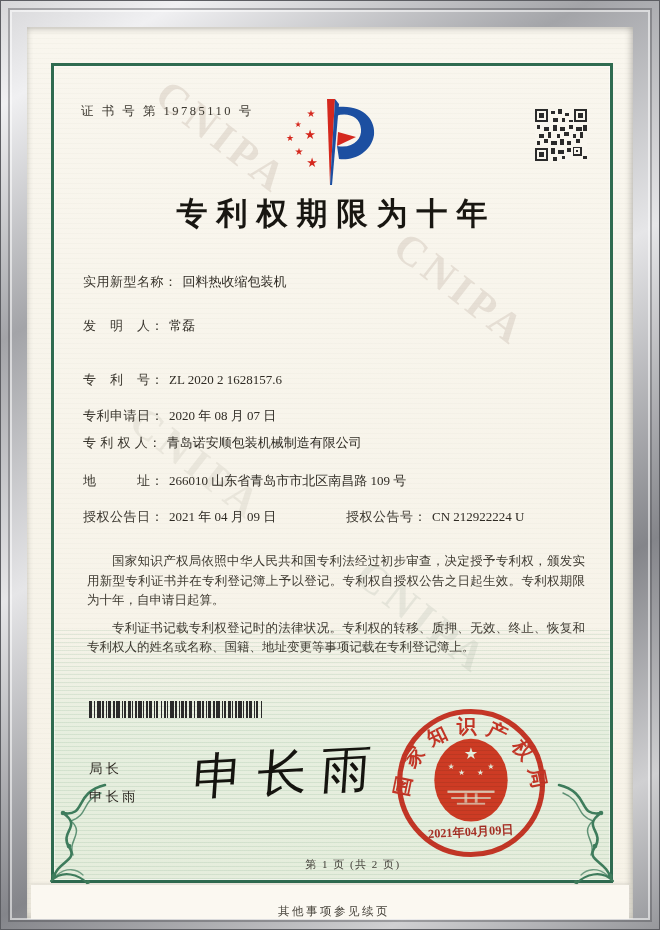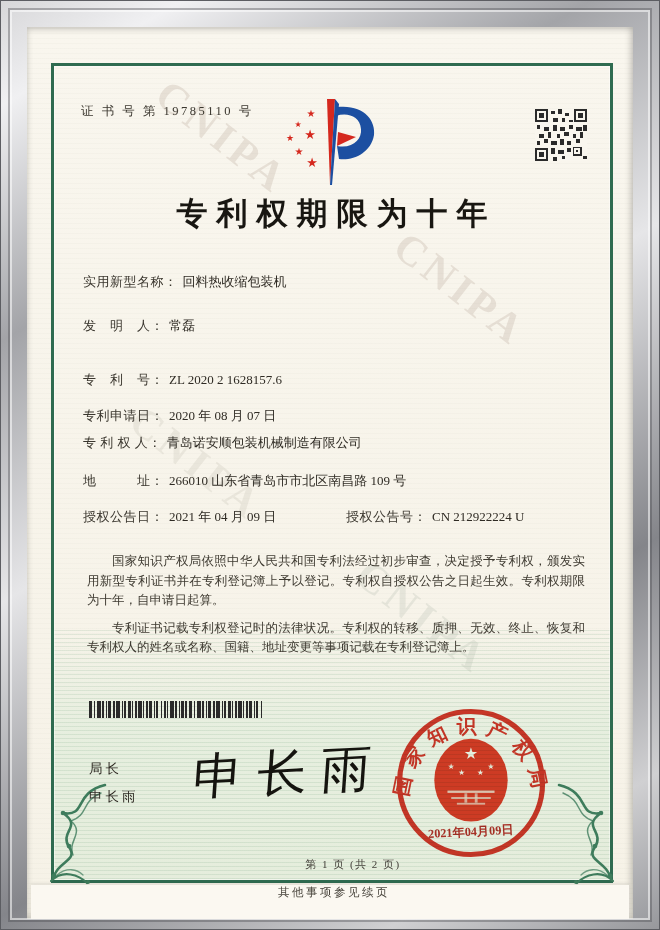--- a/index.html
+++ b/index.html
@@ -82,21 +82,21 @@
     transform:rotate(-3deg) skewX(-7deg);white-space:nowrap;
   }
   .seal{position:absolute;left:364px;top:676px;z-index:4;mix-blend-mode:multiply;opacity:.93;}
   .flourish{position:absolute;z-index:2;}
   .flourish-left{left:16px;top:756px;}
   .flourish-right{right:12px;top:756px;transform:scaleX(-1);}
   .page-indicator{position:absolute;left:24px;right:20px;top:830px;z-index:3;text-align:center;font-size:11px;letter-spacing:1.5px;color:#44403a;margin-left:42px;}
   .continuation{
     position:absolute;left:4px;right:4px;bottom:0;height:34px;z-index:5;
     background:#fbf8f1;box-shadow:0 -2px 3px rgba(0,0,0,.07);
-    display:flex;align-items:flex-start;justify-content:center;
+    display:flex;align-items:flex-end;justify-content:center;
     font-size:11.5px;letter-spacing:2.5px;color:#4a463e;padding-left:8px;
   }
 </style>
 </head>
 <body>
 
 <div class="frame">
   <div class="paper">
 
     <div class="green-band"></div>

